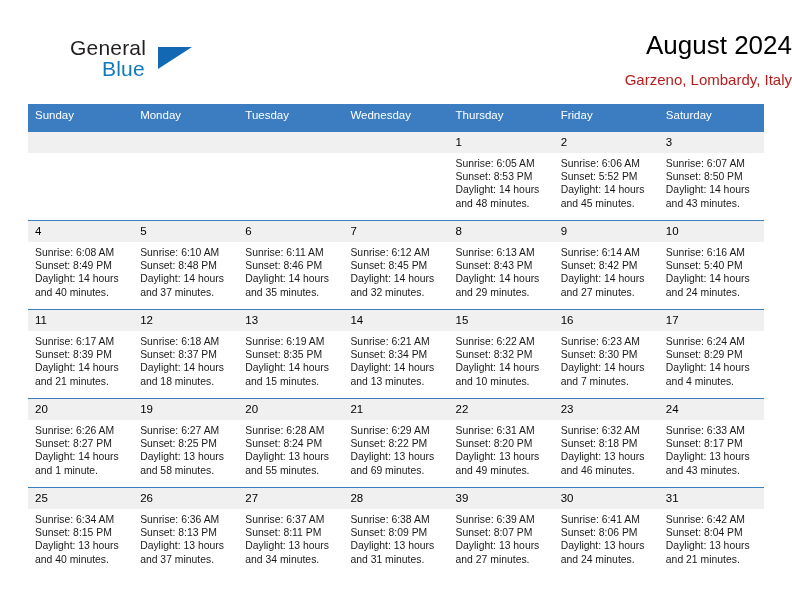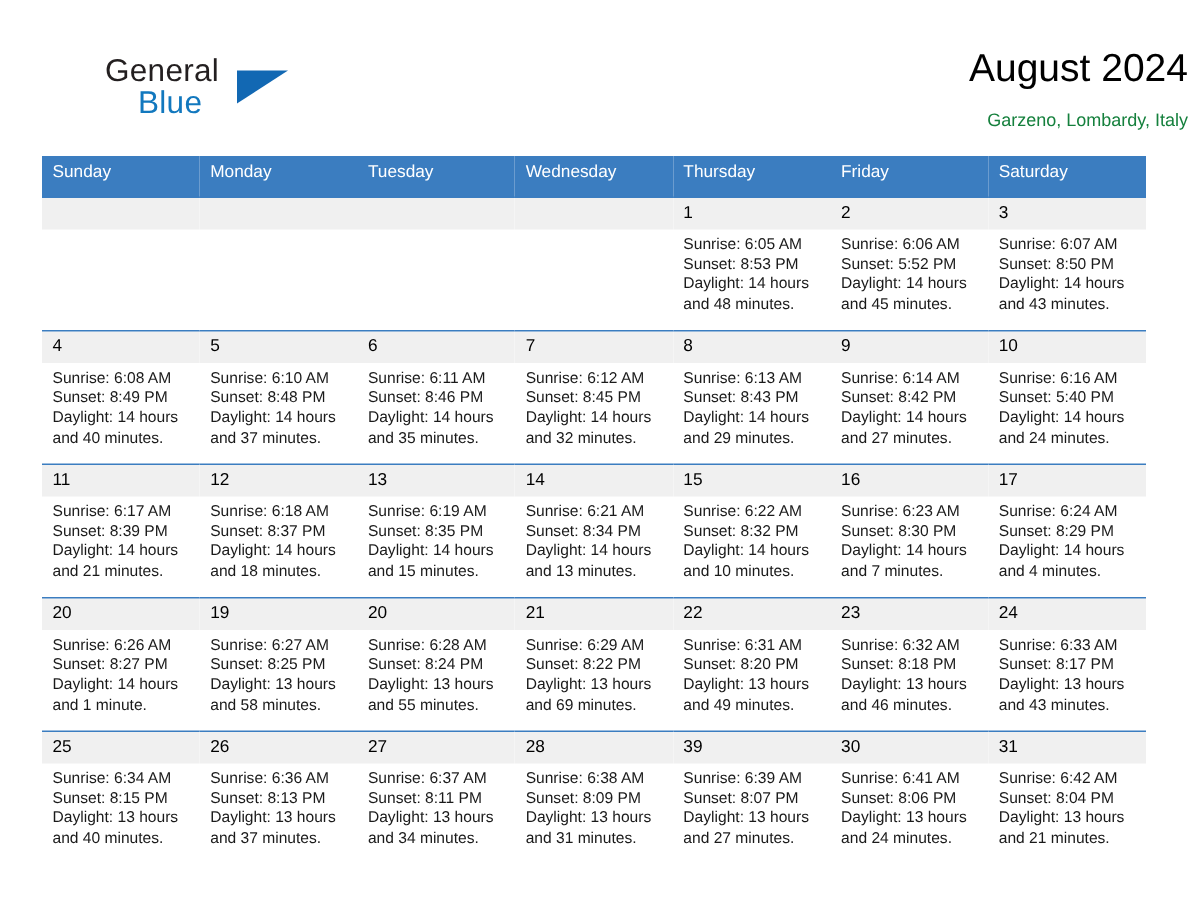--- a/index.html
+++ b/index.html
@@ -41,21 +41,21 @@
     position: absolute;
     left: 0;
     top: 0;
     font-size: 21px;
     letter-spacing: 0.2px;
     color: #231f20;
     font-family: "Liberation Sans", sans-serif;
   }
   .logo-blue {
     position: absolute;
-    left: 22px;
+    left: 32px;
     top: 21px;
     font-size: 21px;
     letter-spacing: 0.2px;
     color: #1278be;
     font-family: "Liberation Sans", sans-serif;
   }
   .logo-triangle {
     position: absolute;
     left: 88px;
     top: 11px;
@@ -71,22 +71,22 @@
     top: 28px;
     text-align: right;
   }
   .cal-title {
     font-size: 26px;
     color: #000000;
     line-height: 34px;
     white-space: nowrap;
   }
   .cal-subtitle {
-    font-size: 12px;
-    color: #15803d;
+    font-size: 15px;
+    color: #b91c1c;
     line-height: 20px;
     margin-top: 8px;
     white-space: nowrap;
   }
 
   
   .calendar {
     position: absolute;
     left: 28px;
     top: 104px;

